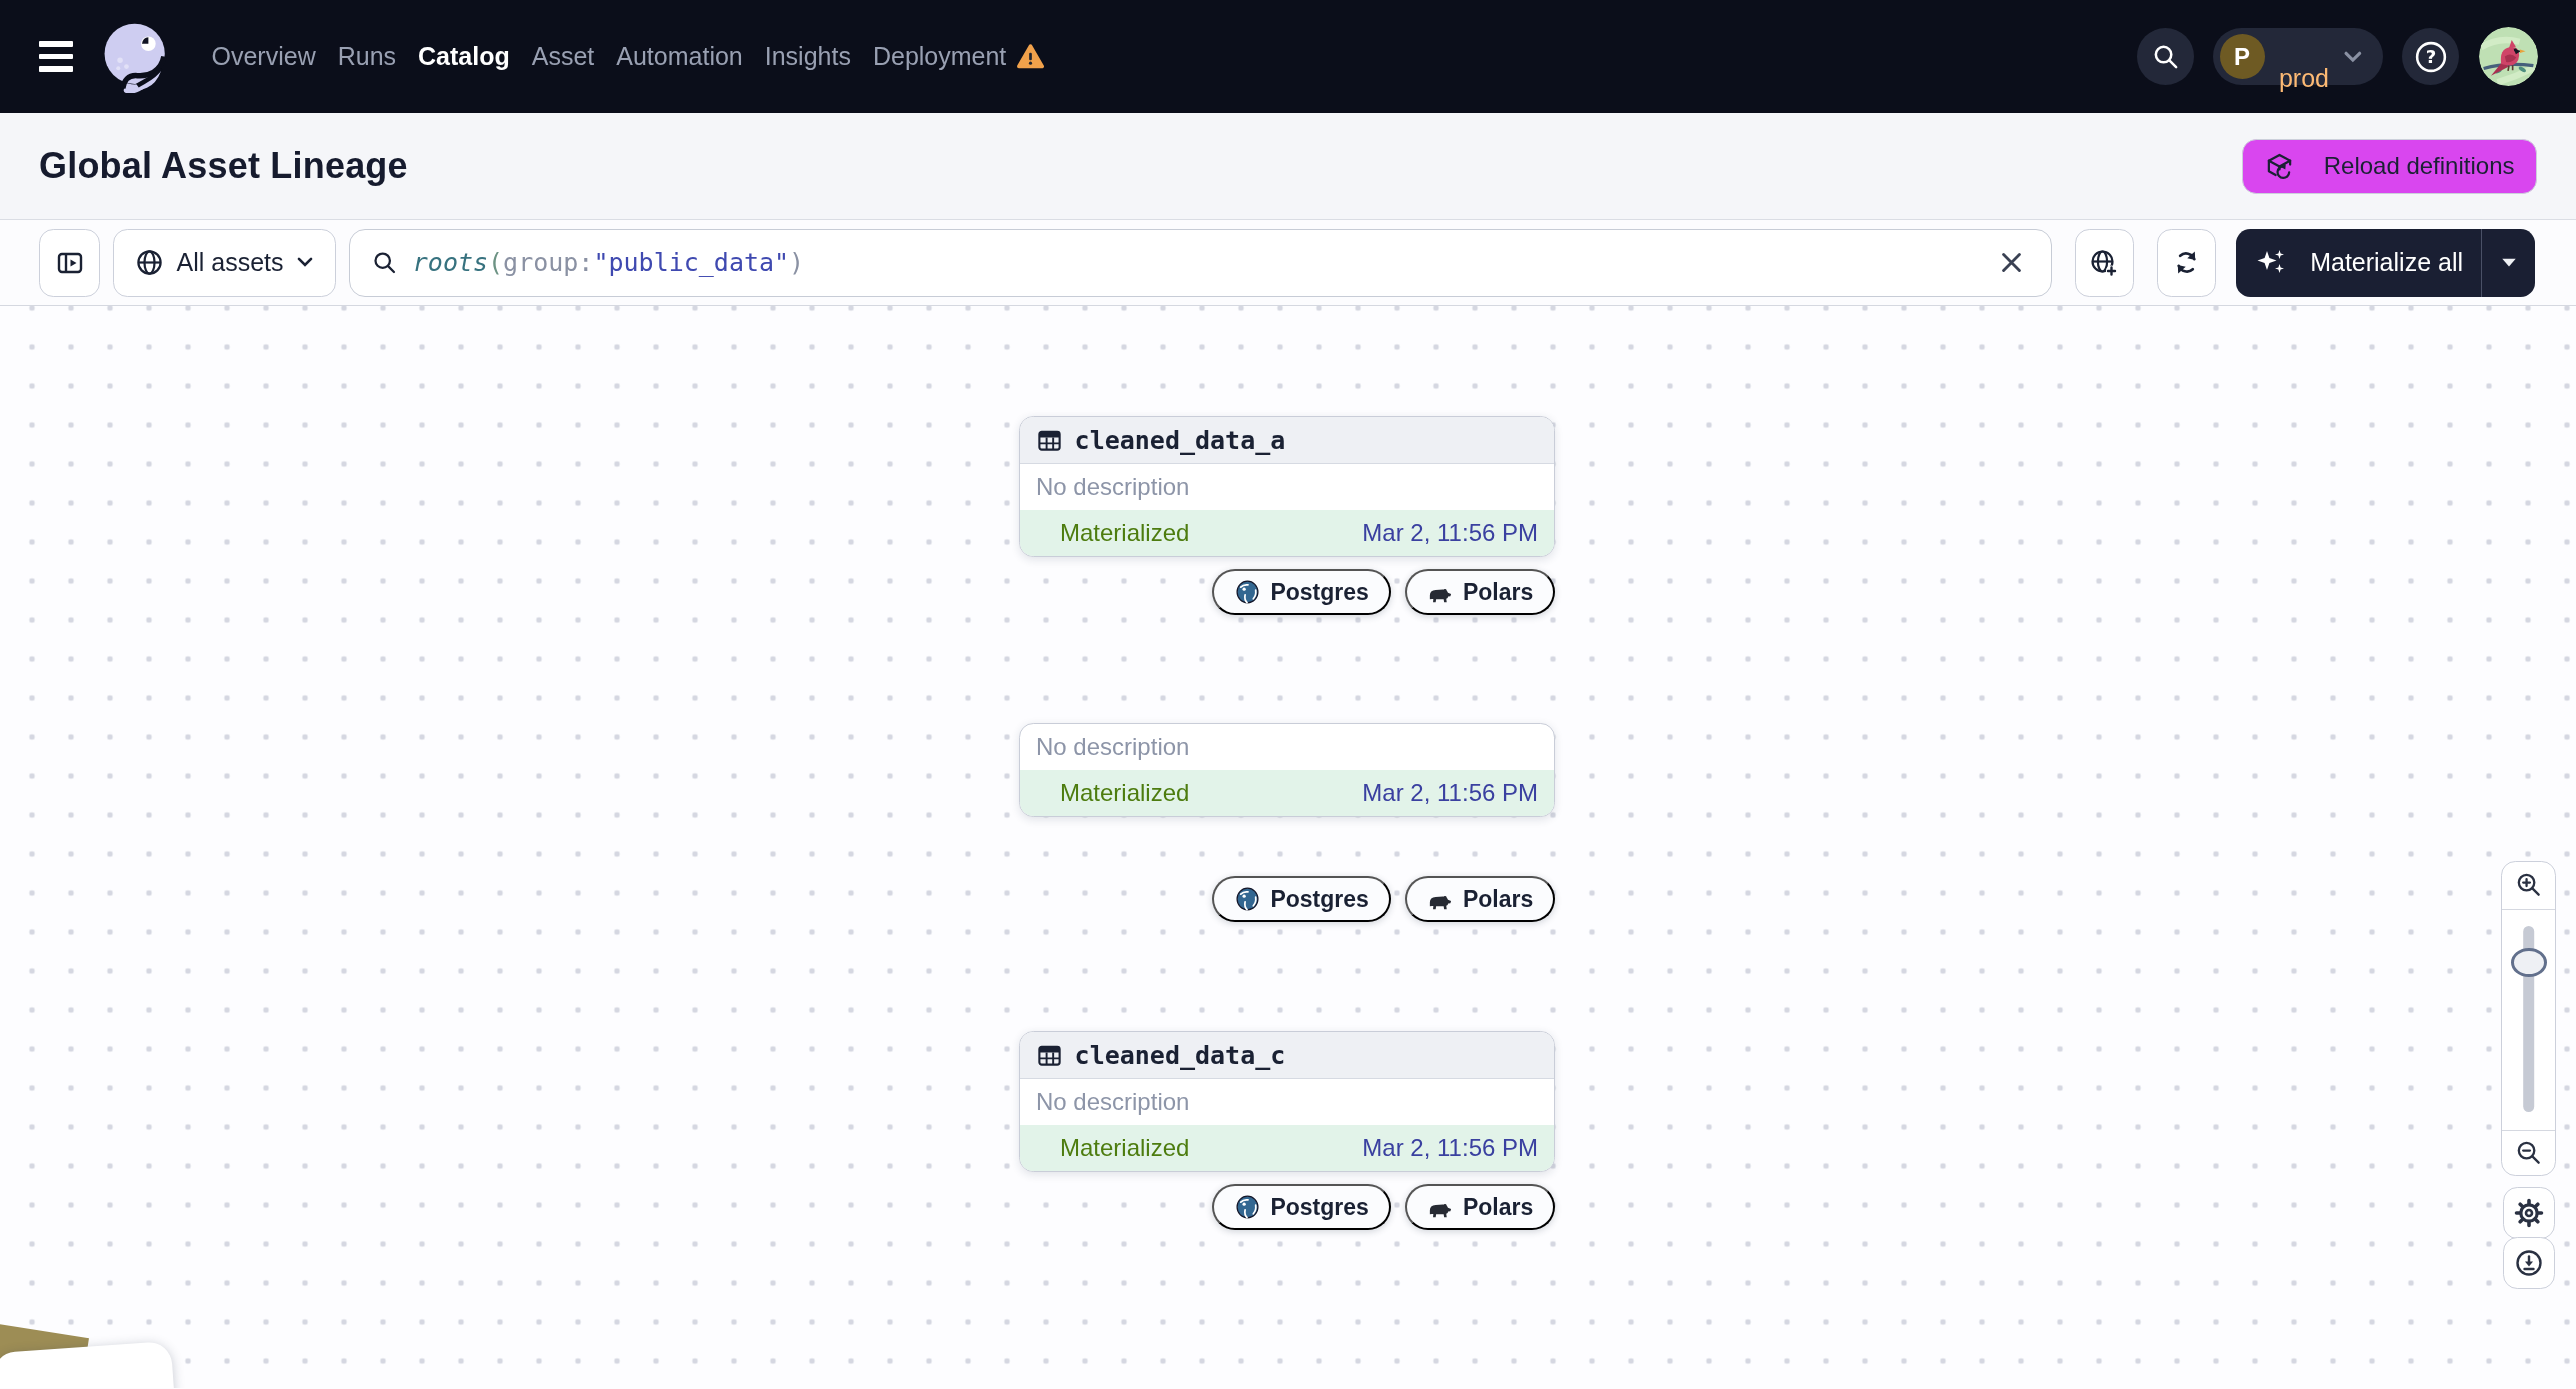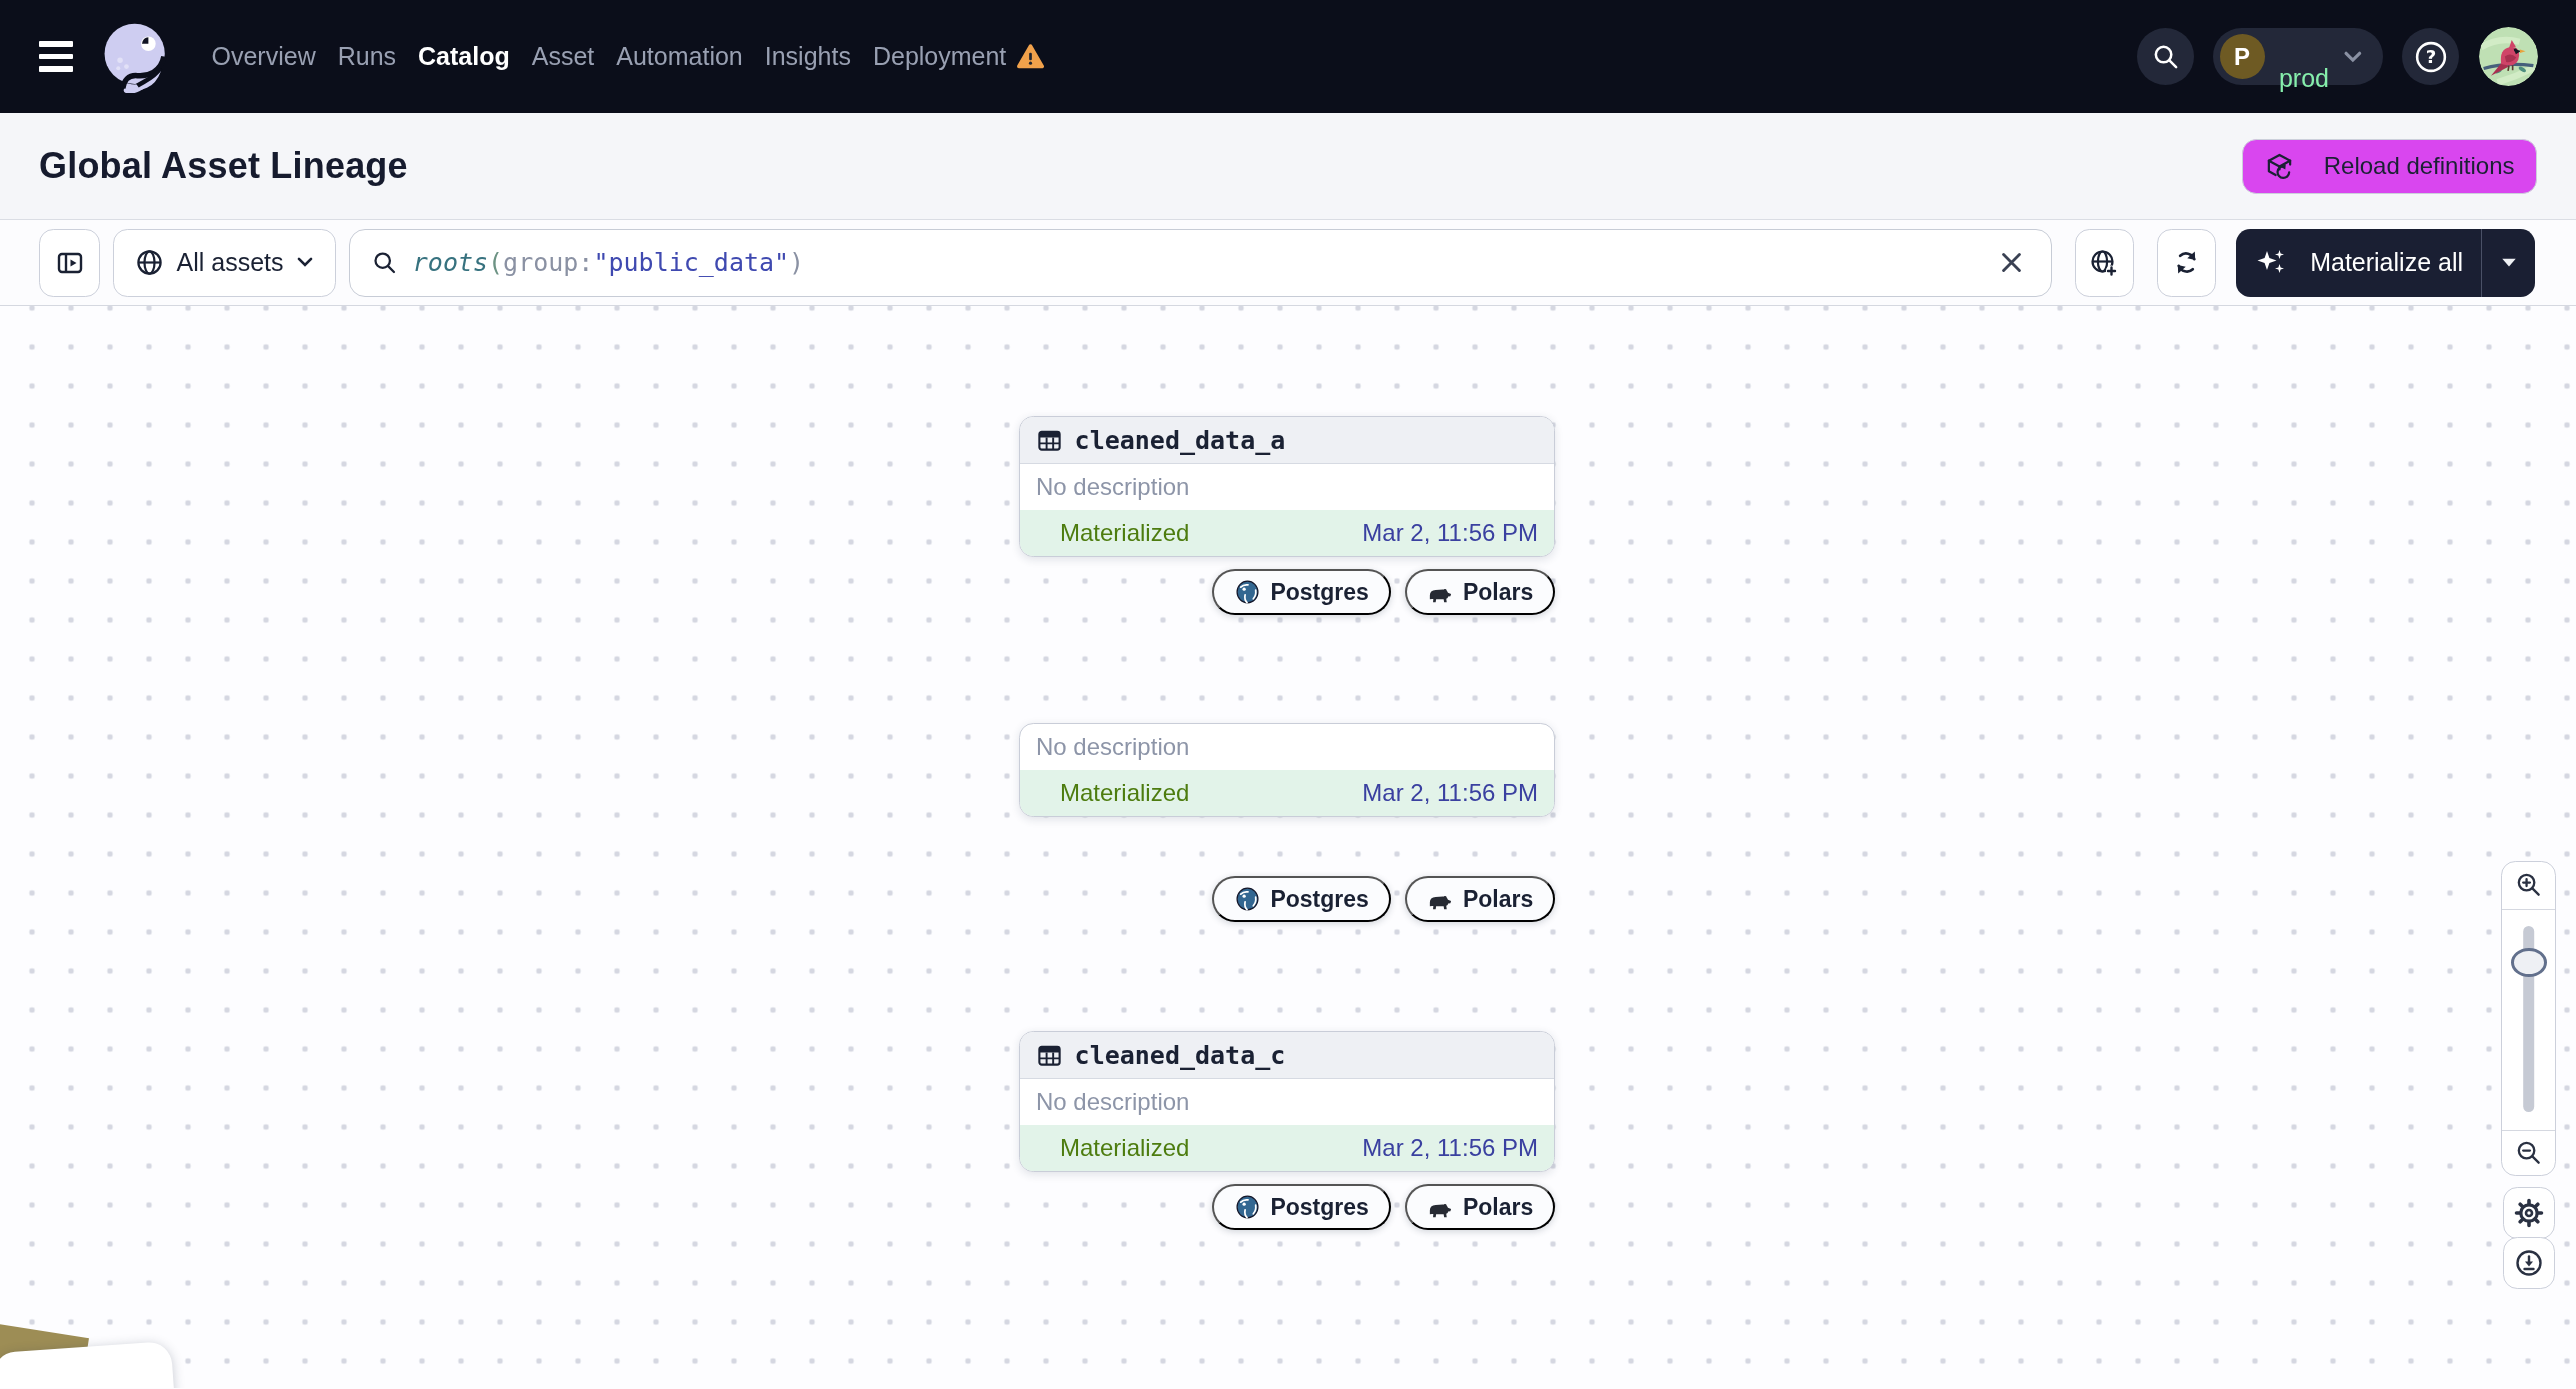--- a/index.html
+++ b/index.html
@@ -18,21 +18,21 @@
               align-items:center; gap:10.7px; cursor:pointer; background:none; border:none;
               font-family:inherit; }
   .nav-link.active { color:#ffffff; font-weight:700; }
   .nav-right { margin-left:auto; display:flex; align-items:center; gap:19.7px; }
   .nav-circle { width:57px; height:57px; border-radius:50%; background:#232839;
                 display:flex; align-items:center; justify-content:center; border:none; cursor:pointer; }
   .env-pill { height:57px; border-radius:29px; background:#232839; display:flex;
               align-items:center; gap:14.3px; padding:0 19.7px 0 6.3px; border:none; cursor:pointer; }
   .env-avatar { width:45px; height:45px; border-radius:50%; background:#6e5a23; color:#fff;
                 font-size:24px; font-weight:700; display:flex; align-items:center; justify-content:center; }
-  .env-name { color:#86efac; font-size:25px;margin-top:43px; }
+  .env-name { color:#fdba74; font-size:25px;margin-top:43px; }
   .user-avatar { width:59px; height:59px; border-radius:50%; overflow:hidden; border:none;
                  padding:0; background:none; cursor:pointer; }
 
   
   .page-header { height:107px; background:#f5f6f9; border-bottom:0.9px solid #dadde4;
                  display:flex; align-items:center; padding:0 39px; }
   .page-title { font-size:36px; font-weight:700; color:#161b2e; letter-spacing:0.2px; }
   .reload-btn { margin-left:auto; height:55px; background:#d946ef; border:0.9px solid #ccd0db;
                 border-radius:14.3px; display:flex; align-items:center; gap:30px; padding:0 21.5px;
                 font-size:24px; color:#1a2133; font-family:inherit; cursor:pointer; }

